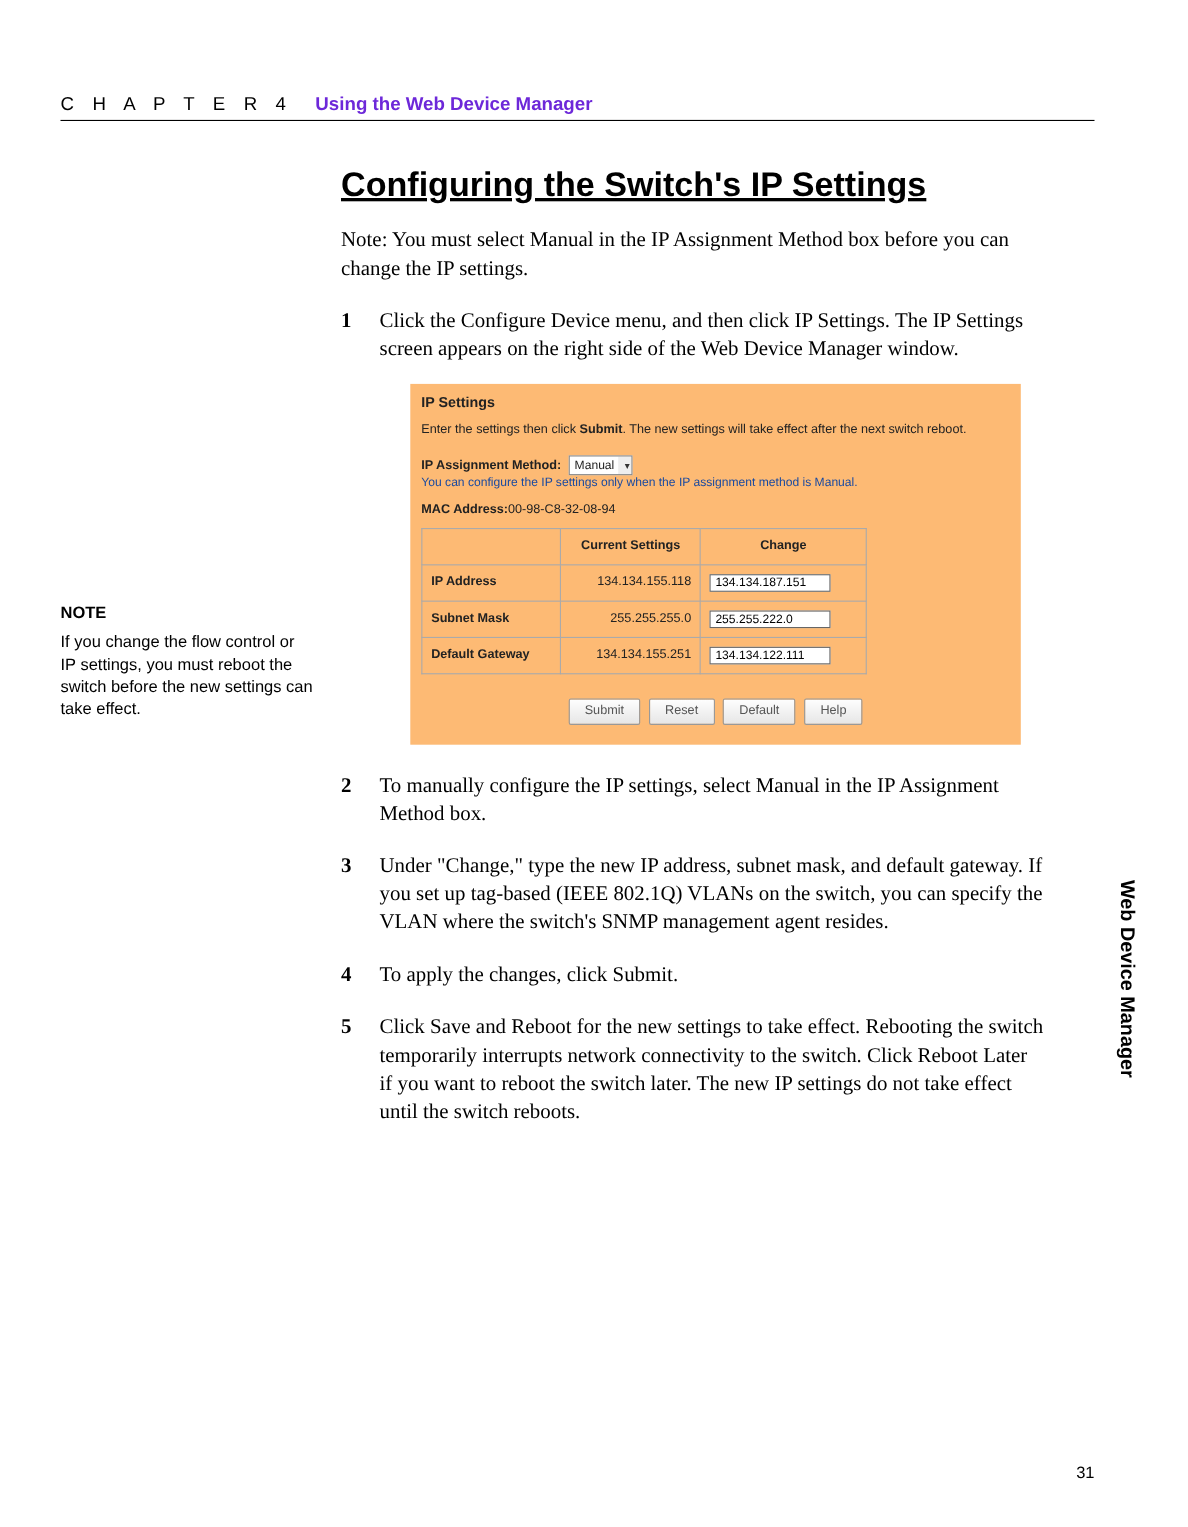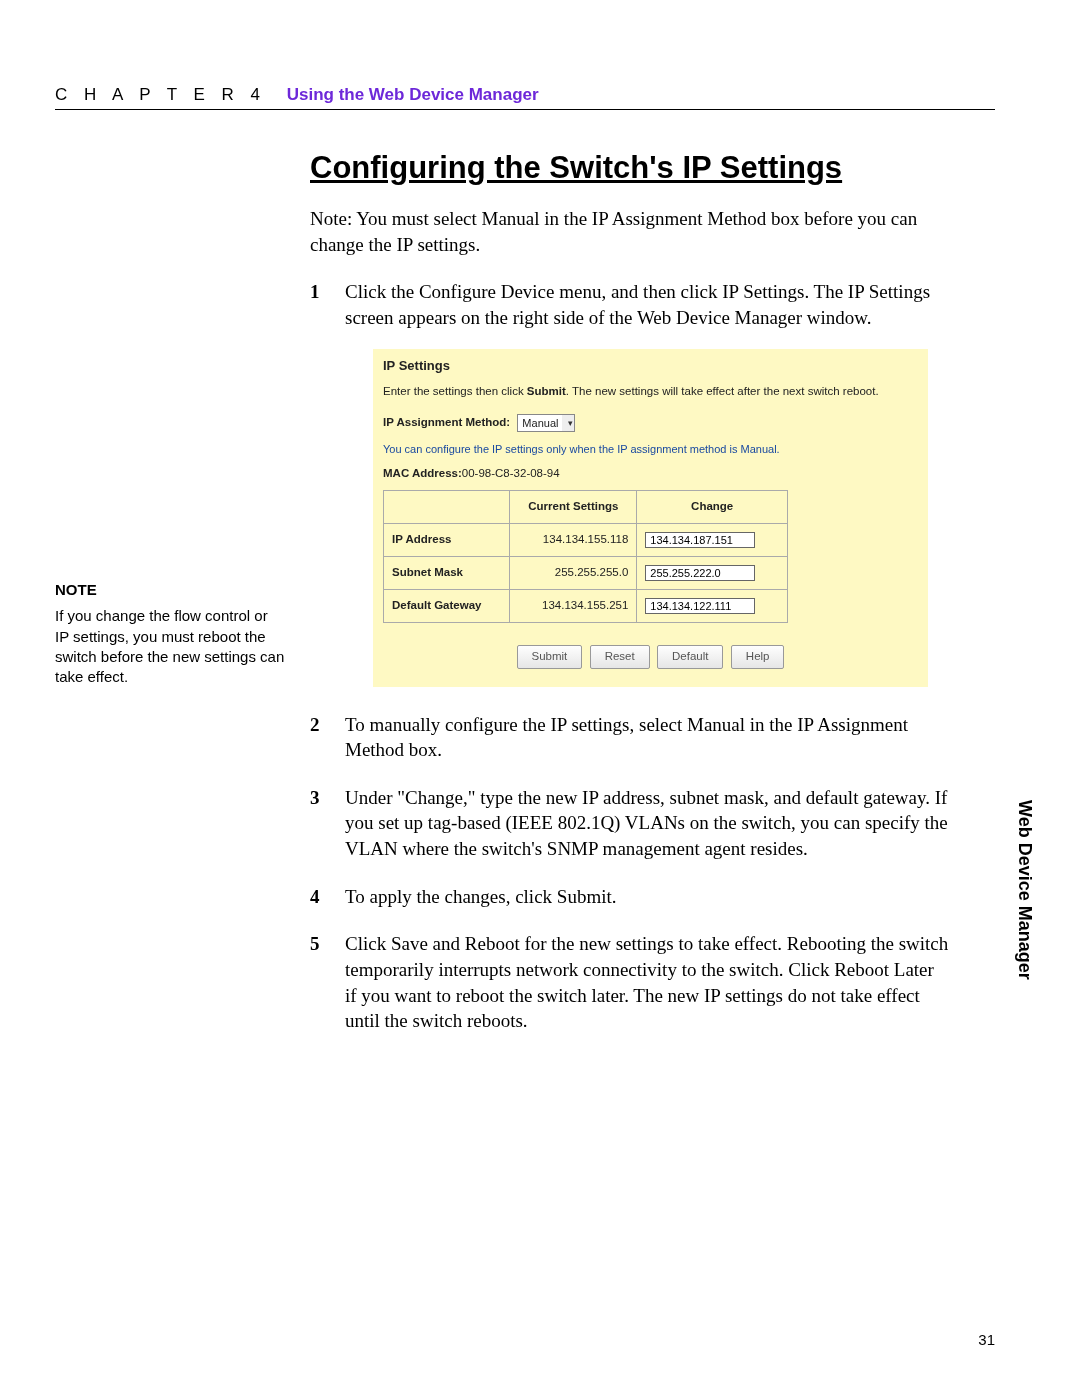--- a/index.html
+++ b/index.html
@@ -68,44 +68,44 @@
     content: counter(step);
     position: absolute;
     left: 0;
     top: 0;
     font-weight: bold;
     font-size: 19px;
   }
   .sidenote {
     position: absolute;
     left: 55px;
-    top: 580px;
+    top: 548px;
     width: 230px;
     font-family: Arial, Helvetica, sans-serif;
     font-size: 15px;
     line-height: 1.35;
   }
   .sidenote .sn-title {
     font-weight: bold;
     margin-bottom: 6px;
   }
   .screenshot {
     margin: 18px 0 25px 28px;
     width: 555px;
     font-family: Arial, Helvetica, sans-serif;
     font-size: 12px;
     color: #222;
     padding: 8px 10px 18px 10px;
-    background: #fef9c3;
+    background: #fdba74;
     box-sizing: border-box;
   }
   .ss-title { font-weight: bold; margin-bottom: 10px; font-size: 13px;}
   .ss-instr { font-size: 11.5px; margin-bottom: 14px; color: #222;}
   .ss-instr b { font-weight: bold; }
-  .ss-row { margin-bottom: 10px; font-size: 11.5px;}
+  .ss-row { margin-bottom: 0; font-size: 11.5px;}
   .ss-row b { font-weight: bold; }
   .ss-select {
     display: inline-block;
     border: 1px solid #888;
     background: #fff;
     font-size: 11px;
     padding: 0 16px 0 4px;
     height: 16px;
     line-height: 16px;
     vertical-align: middle;

